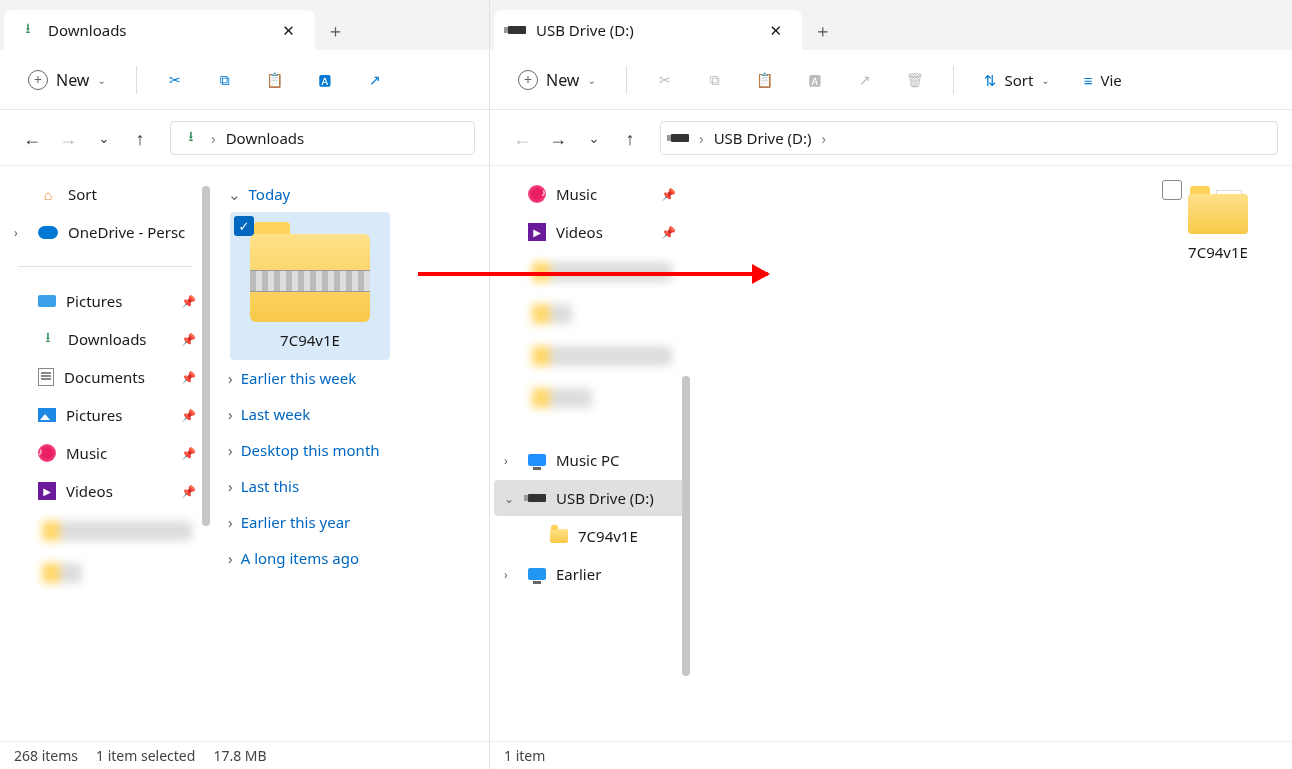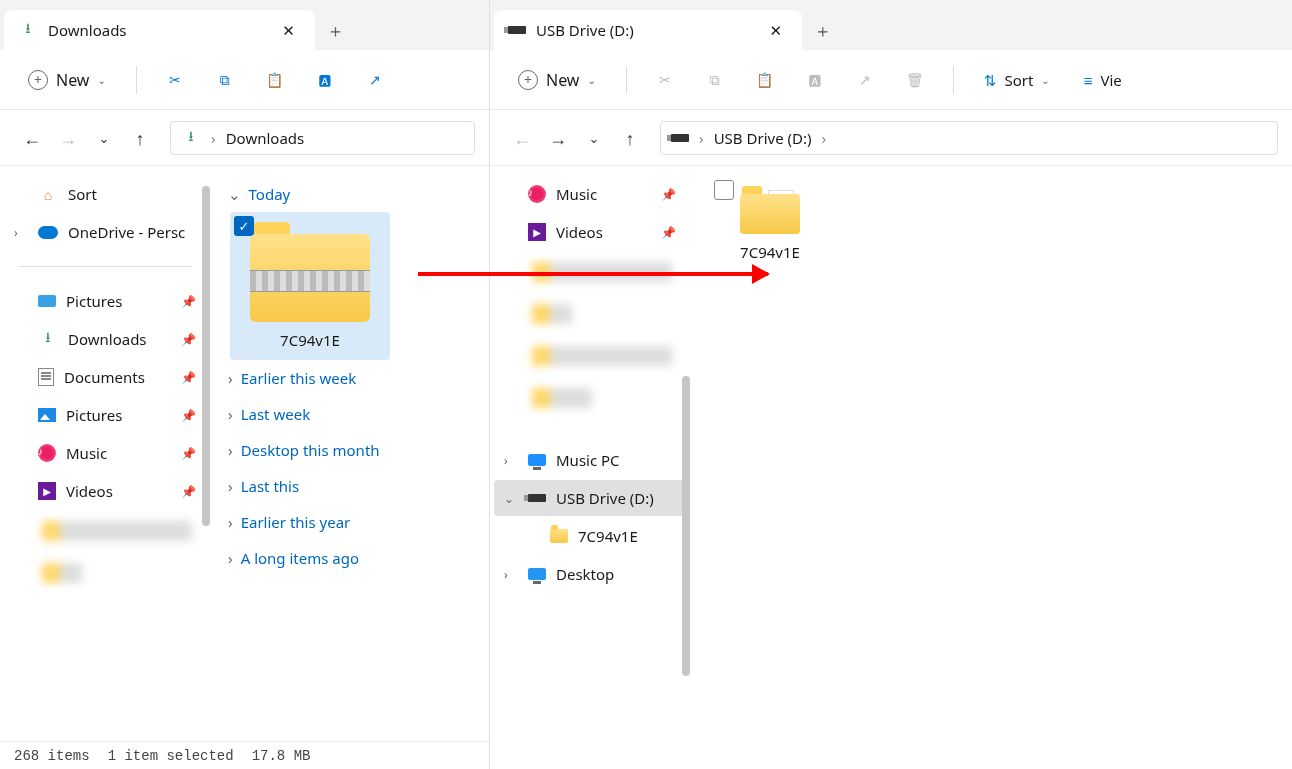--- a/index.html
+++ b/index.html
@@ -1,20 +1,20 @@
 <!DOCTYPE html>
 <html><head>
 <meta charset="utf-8">
 <style>
 * { box-sizing: border-box; margin: 0; padding: 0; }
 body { font-family: "Segoe UI", system-ui, sans-serif; font-size: 14px; color: #1a1a1a; background: #fff; width: 1292px; height: 769px; overflow: hidden; position: relative; }
 .container { display: flex; width: 100%; height: 100%; }
 .window { display: flex; flex-direction: column; height: 100%; }
 .window-left { width: 490px; border-right: 1px solid #e0e0e0; }
-.window-right { flex: 1; }
+.window-right { flex: 1; text-align: right; }
 
 
 .tabs { display: flex; align-items: center; height: 50px; background: #f3f3f3; padding: 0 4px; }
 .tab { display: flex; align-items: center; gap: 10px; height: 40px; padding: 0 14px; background: #fff; border-radius: 8px 8px 0 0; margin-top: 10px; font-size: 15px; }
 .tab-close { width: 24px; height: 24px; display: flex; align-items: center; justify-content: center; cursor: pointer; margin-left: 140px; }
 .window-right .tab-close { margin-left: 120px; }
 .new-tab { width: 42px; height: 40px; display: flex; align-items: center; justify-content: center; cursor: pointer; margin-top: 10px; font-size: 18px; color: #555; }
 
 
 .toolbar { display: flex; align-items: center; height: 60px; padding: 0 18px; gap: 14px; border-bottom: 1px solid #e8e8e8; }
@@ -79,21 +79,21 @@
 .ico-video { width: 18px; height: 18px; background: #6a1b9a; color: #fff; font-size: 10px; display: flex; align-items: center; justify-content: center; }
 .ico-pic { width: 18px; height: 14px; background: #1e88e5; position: relative; }
 .ico-pic::after { content: ""; position: absolute; bottom: 2px; left: 2px; width: 0; height: 0; border-left: 5px solid transparent; border-right: 5px solid transparent; border-bottom: 6px solid #fff; }
 .ico-doc { width: 16px; height: 18px; background: #fff; border: 1px solid #888; position: relative; }
 .ico-doc::after { content: ""; position: absolute; top: 3px; left: 2px; right: 2px; height: 2px; background: #888; box-shadow: 0 3px 0 #888, 0 6px 0 #888; }
 
 
 .fake-scroll { position: absolute; width: 8px; background: #c6c6c6; border-radius: 4px; }
 
 
-.status { height: 28px; padding: 0 14px; display: flex; align-items: center; gap: 18px; color: #444; font-size: 14px; border-top: 1px solid #eee; font-family: Liberation Mono, monospace; }
+.status { height: 28px; padding: 0 14px; display: flex; align-items: center; gap: 18px; color: #444; font-size: 14px; border-top: 1px solid #eee; }
 
 
 .drag-arrow { position: absolute; top: 272px; left: 418px; width: 350px; height: 4px; background: #ff0000; z-index: 100; }
 .drag-arrow::after { content: ""; position: absolute; right: -2px; top: -8px; width: 0; height: 0; border-left: 18px solid #ff0000; border-top: 10px solid transparent; border-bottom: 10px solid transparent; }
 </style>
 </head>
 <body>
 
 <div class="container">
 
@@ -325,34 +325,37 @@
             <span class="ico-usb"></span>
             <span>USB Drive (D:)</span>
           </div>
         <div class="side-item" style="padding-left:56px">
             <span class="ico-folder-tiny"></span>
             <span>7C94v1E</span>
           </div>
         <div class="side-item">
             <span class="side-chev">›</span>
             <span class="ico-monitor" style="background:#2196f3"></span>
-            <span>Desktop</span>
+            <span>Earlier</span>
           </div>
         <div class="fake-scroll" style="right:0;top:210px;height:300px"></div>
       </div>
 
       <div class="content">
         <div class="file-item" style="width:120px">
           <div class="checkbox empty"></div>
           <div class="folder-sm">
             <div class="folder-sm-tab"></div>
               <div class="folder-sm-paper"></div>
               <div class="folder-sm-body"></div>
           </div>
           <div class="file-name">7C94v1E</div>
         </div>
       </div>
     </div>
 
+    <div class="status">
+      <span>1 item</span>
+    </div>
   </div>
 </div>
 
 <div class="drag-arrow"></div>
 
 </body></html>

